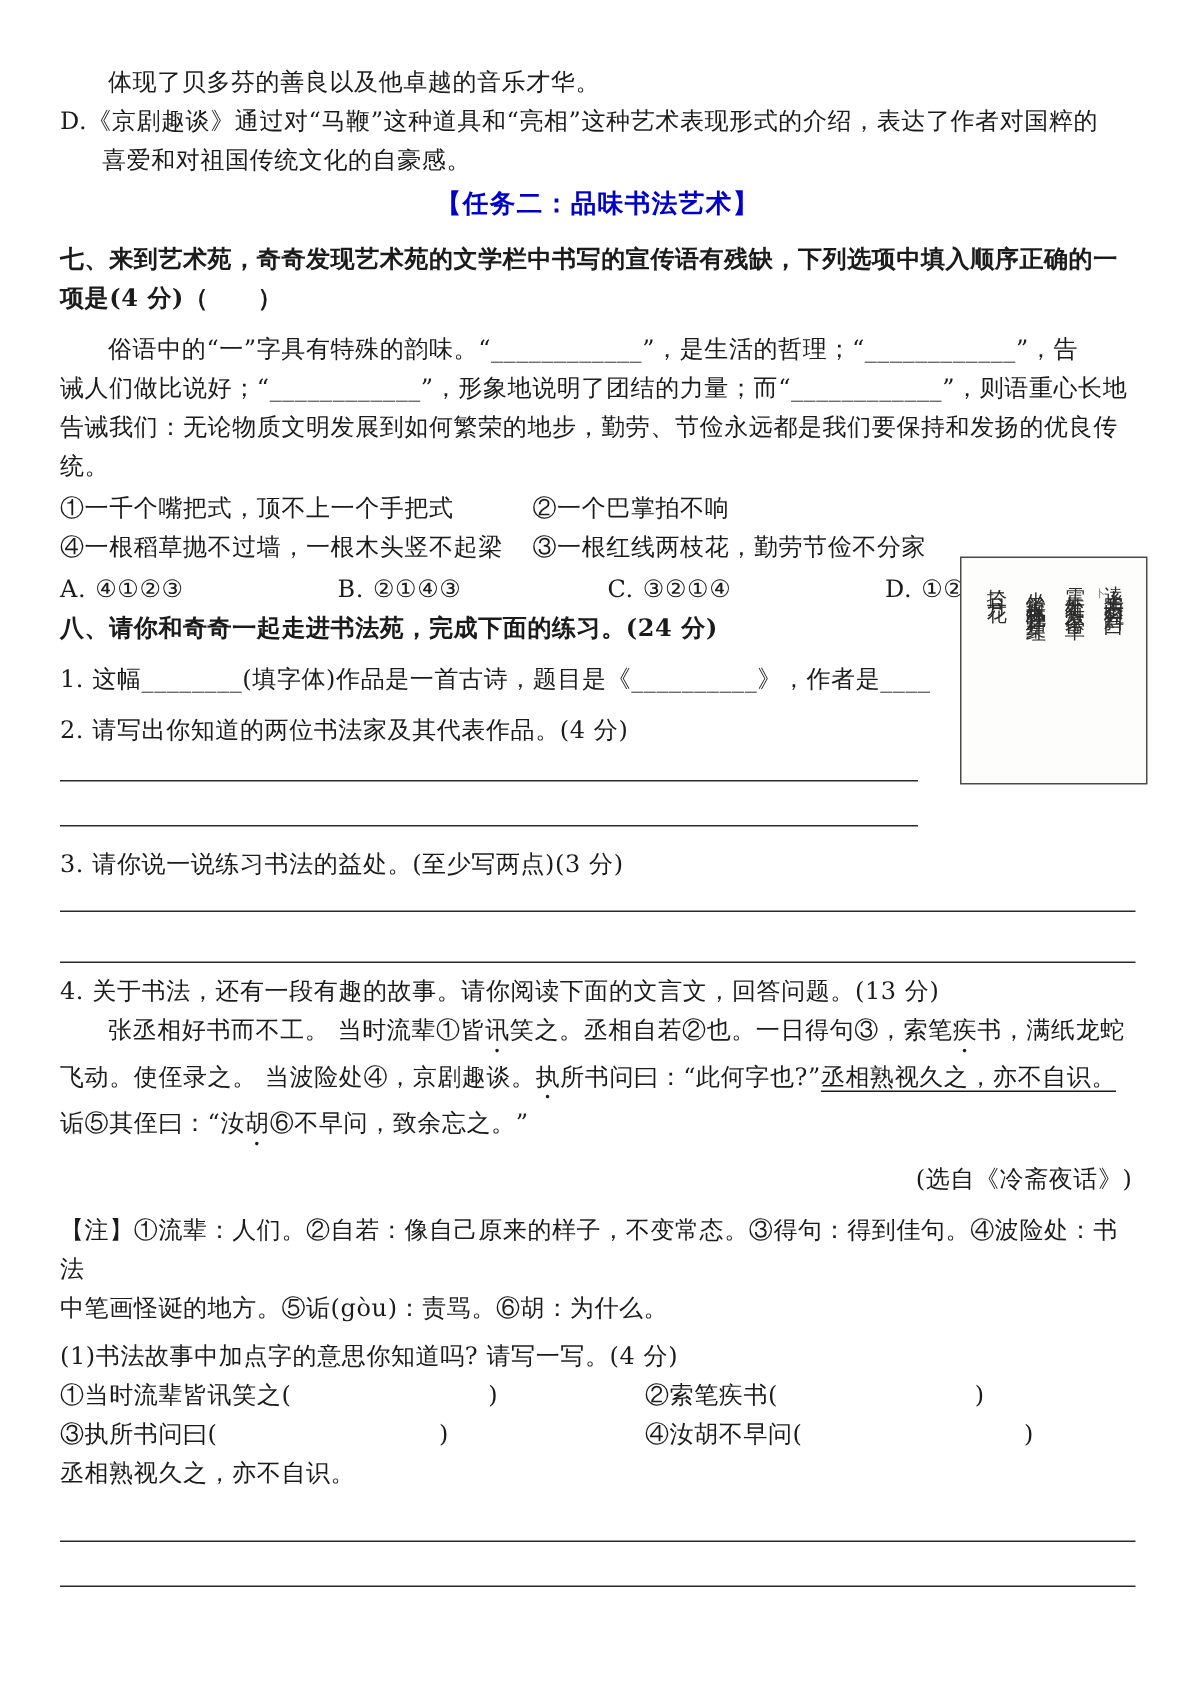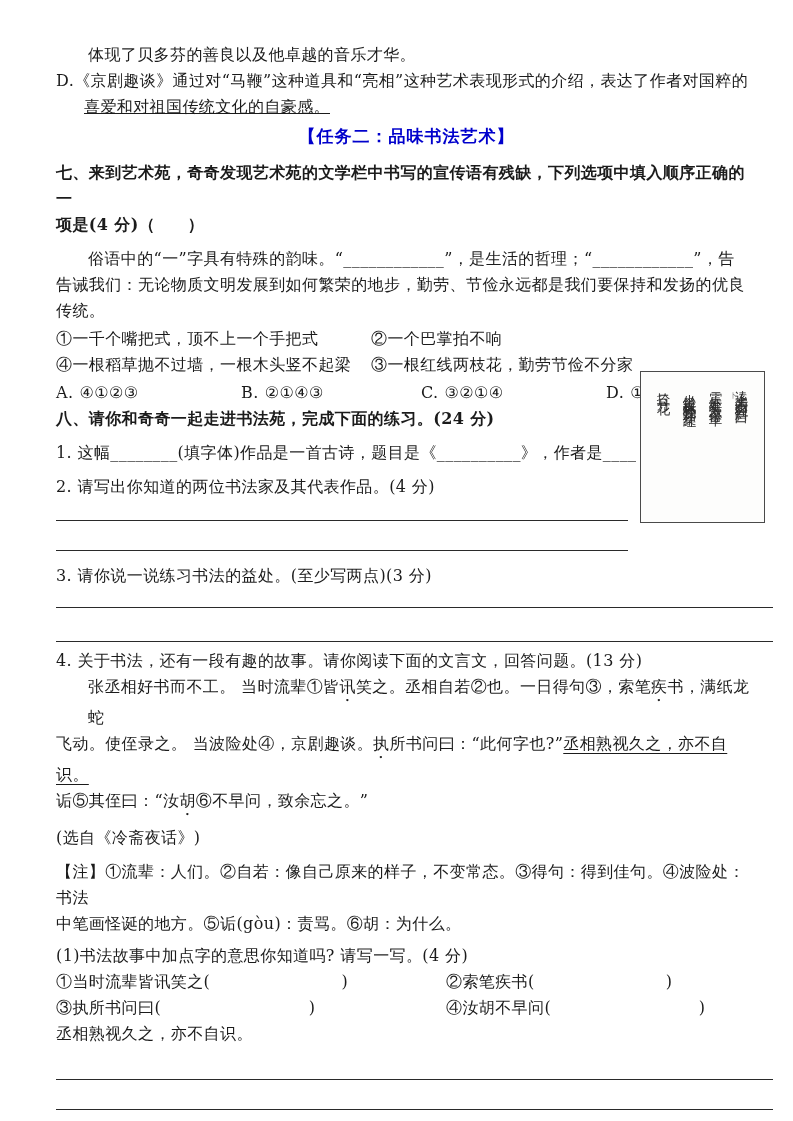--- a/index.html
+++ b/index.html
@@ -1,41 +1,41 @@
 <!DOCTYPE html>
 <html><head>
 <meta charset="utf-8">
 <style>
   html,body { margin:0; padding:0; background:#ffffff; }
   .page {
     position:relative;
     width:793px; height:1121px;
     box-sizing:border-box;
-    padding:42px 36px 0 56px;
+    padding:42px 36px 0 40px;
     background:#ffffff;
     font-family:"DejaVu Serif","Liberation Serif",serif;
     font-size:16px; line-height:26px;
     color:#1b1b1b;
     letter-spacing:0.4px;
     overflow:hidden;
   }
   .ind1 { padding-left:32px; }
-  .ind2 { padding-left:28px;text-decoration:underline; }
+  .ind2 { padding-left:28px; }
   .bold { font-weight:bold; }
   .task-header { text-align:center; color:#0000cc; font-weight:bold; font-size:17px; margin:3px 0 11px; letter-spacing:1px; }
   .mt2{margin-top:2px;} .mt4{margin-top:8px;} .mt6{margin-top:6px;} .mt8{margin-top:8px;} .mt12{margin-top:12px;} .mt14{margin-top:14px;}
   .row2 { display:grid; grid-template-columns:315px 1fr; }
   .row2b { display:grid; grid-template-columns:390px 1fr; }
   .opts { display:grid; grid-template-columns:185px 180px 185px 1fr; }
   .opt span { margin-right:6px; }
   .ln { border-bottom:1.6px solid #2a2a2a; }
   .ln-short { width:572px; }
   .ln-full { width:717px; }
   .h20{height:20px;} .h18{height:18px;} .h29{height:29px;} .h33{height:33px;}
-  .src { padding-right:2px; margin-top:6px; }
+  .src { text-align:right; padding-right:2px; margin-top:6px; }
   .em-dot { -webkit-text-emphasis:filled dot; -webkit-text-emphasis-position:under; text-emphasis:filled dot; text-emphasis-position:under right; }
   .u-line { text-decoration:underline; text-underline-offset:4px; text-decoration-thickness:1.3px; }
   
   .callig {
     position:absolute; left:640px; top:371px;
     width:125px; height:152px;
     border:1.6px solid #4a4a4a;
     box-sizing:border-box;
     background:#fdfdfc;
     display:flex; flex-direction:row-reverse;
@@ -60,20 +60,21 @@
   <div class="ind1">体现了贝多芬的善良以及他卓越的音乐才华。</div>
   <div>D.《京剧趣谈》通过对“马鞭”这种道具和“亮相”这种艺术表现形式的介绍，表达了作者对国粹的</div>
   <div class="ind2">喜爱和对祖国传统文化的自豪感。</div>
 
   <div class="task-header">【任务二：品味书法艺术】</div>
 
   <div class="bold">七、来到艺术苑，奇奇发现艺术苑的文学栏中书写的宣传语有残缺，下列选项中填入顺序正确的一</div>
   <div class="bold">项是(4 分)（　　）</div>
 
   <div class="ind1 mt4">俗语中的“一”字具有特殊的韵味。“____________”，是生活的哲理；“____________”，告</div>
+  <div>诫人们做比说好；“____________”，形象地说明了团结的力量；而“____________”，则语重心长地</div>
   <div>告诫我们：无论物质文明发展到如何繁荣的地步，勤劳、节俭永远都是我们要保持和发扬的优良传统。</div>
 
   <div class="row2 mt2">
     <div>①一千个嘴把式，顶不上一个手把式</div>
     <div>②一个巴掌拍不响</div>
   </div>
   <div class="row2">
     <div>④一根稻草抛不过墙，一根木头竖不起梁</div>
     <div>③一根红线两枝花，勤劳节俭不分家</div>
   </div>

